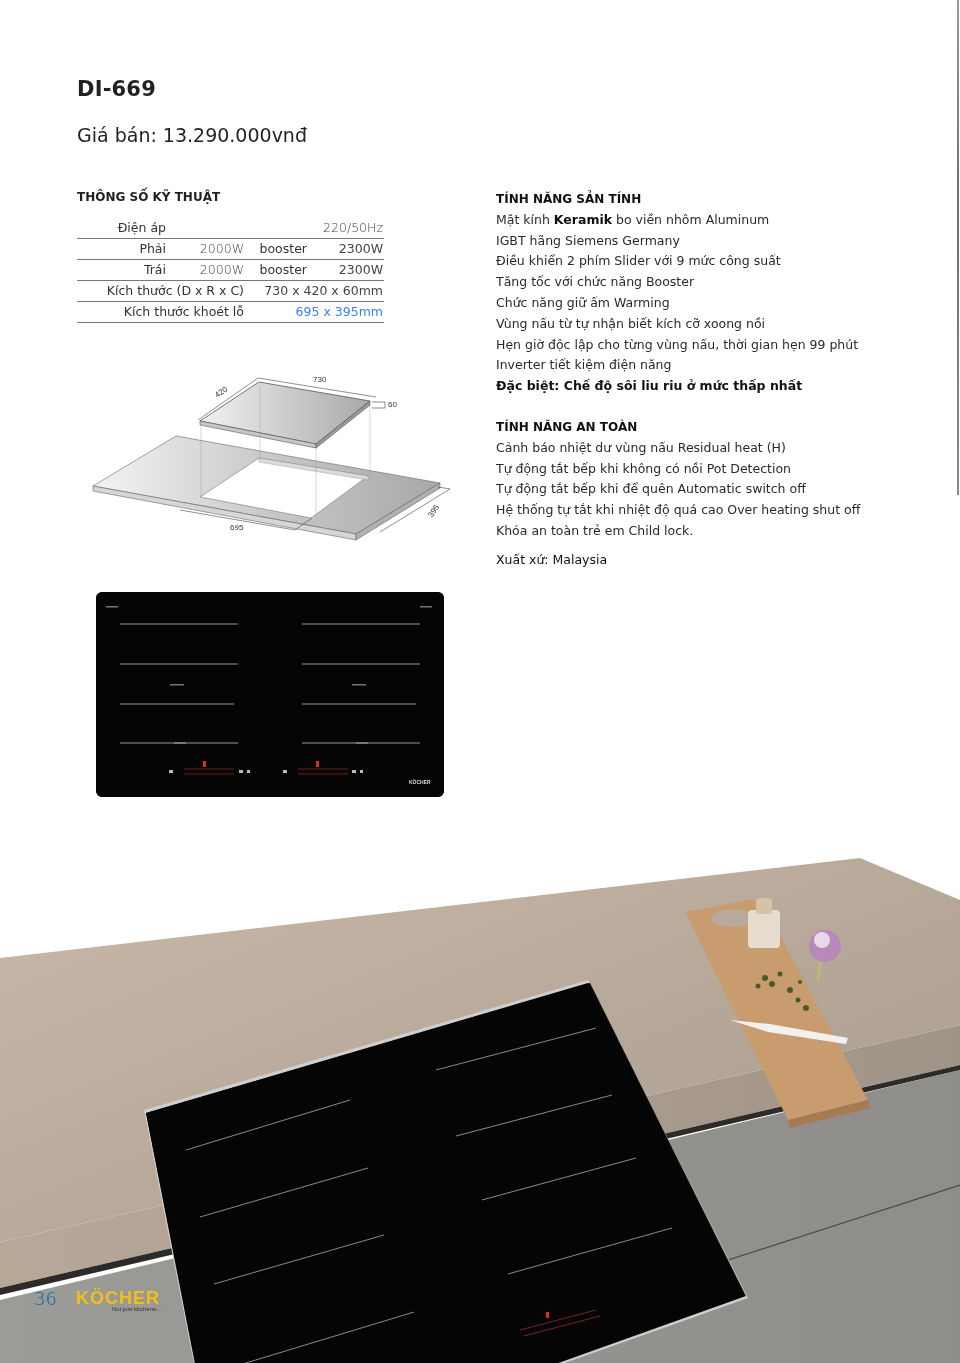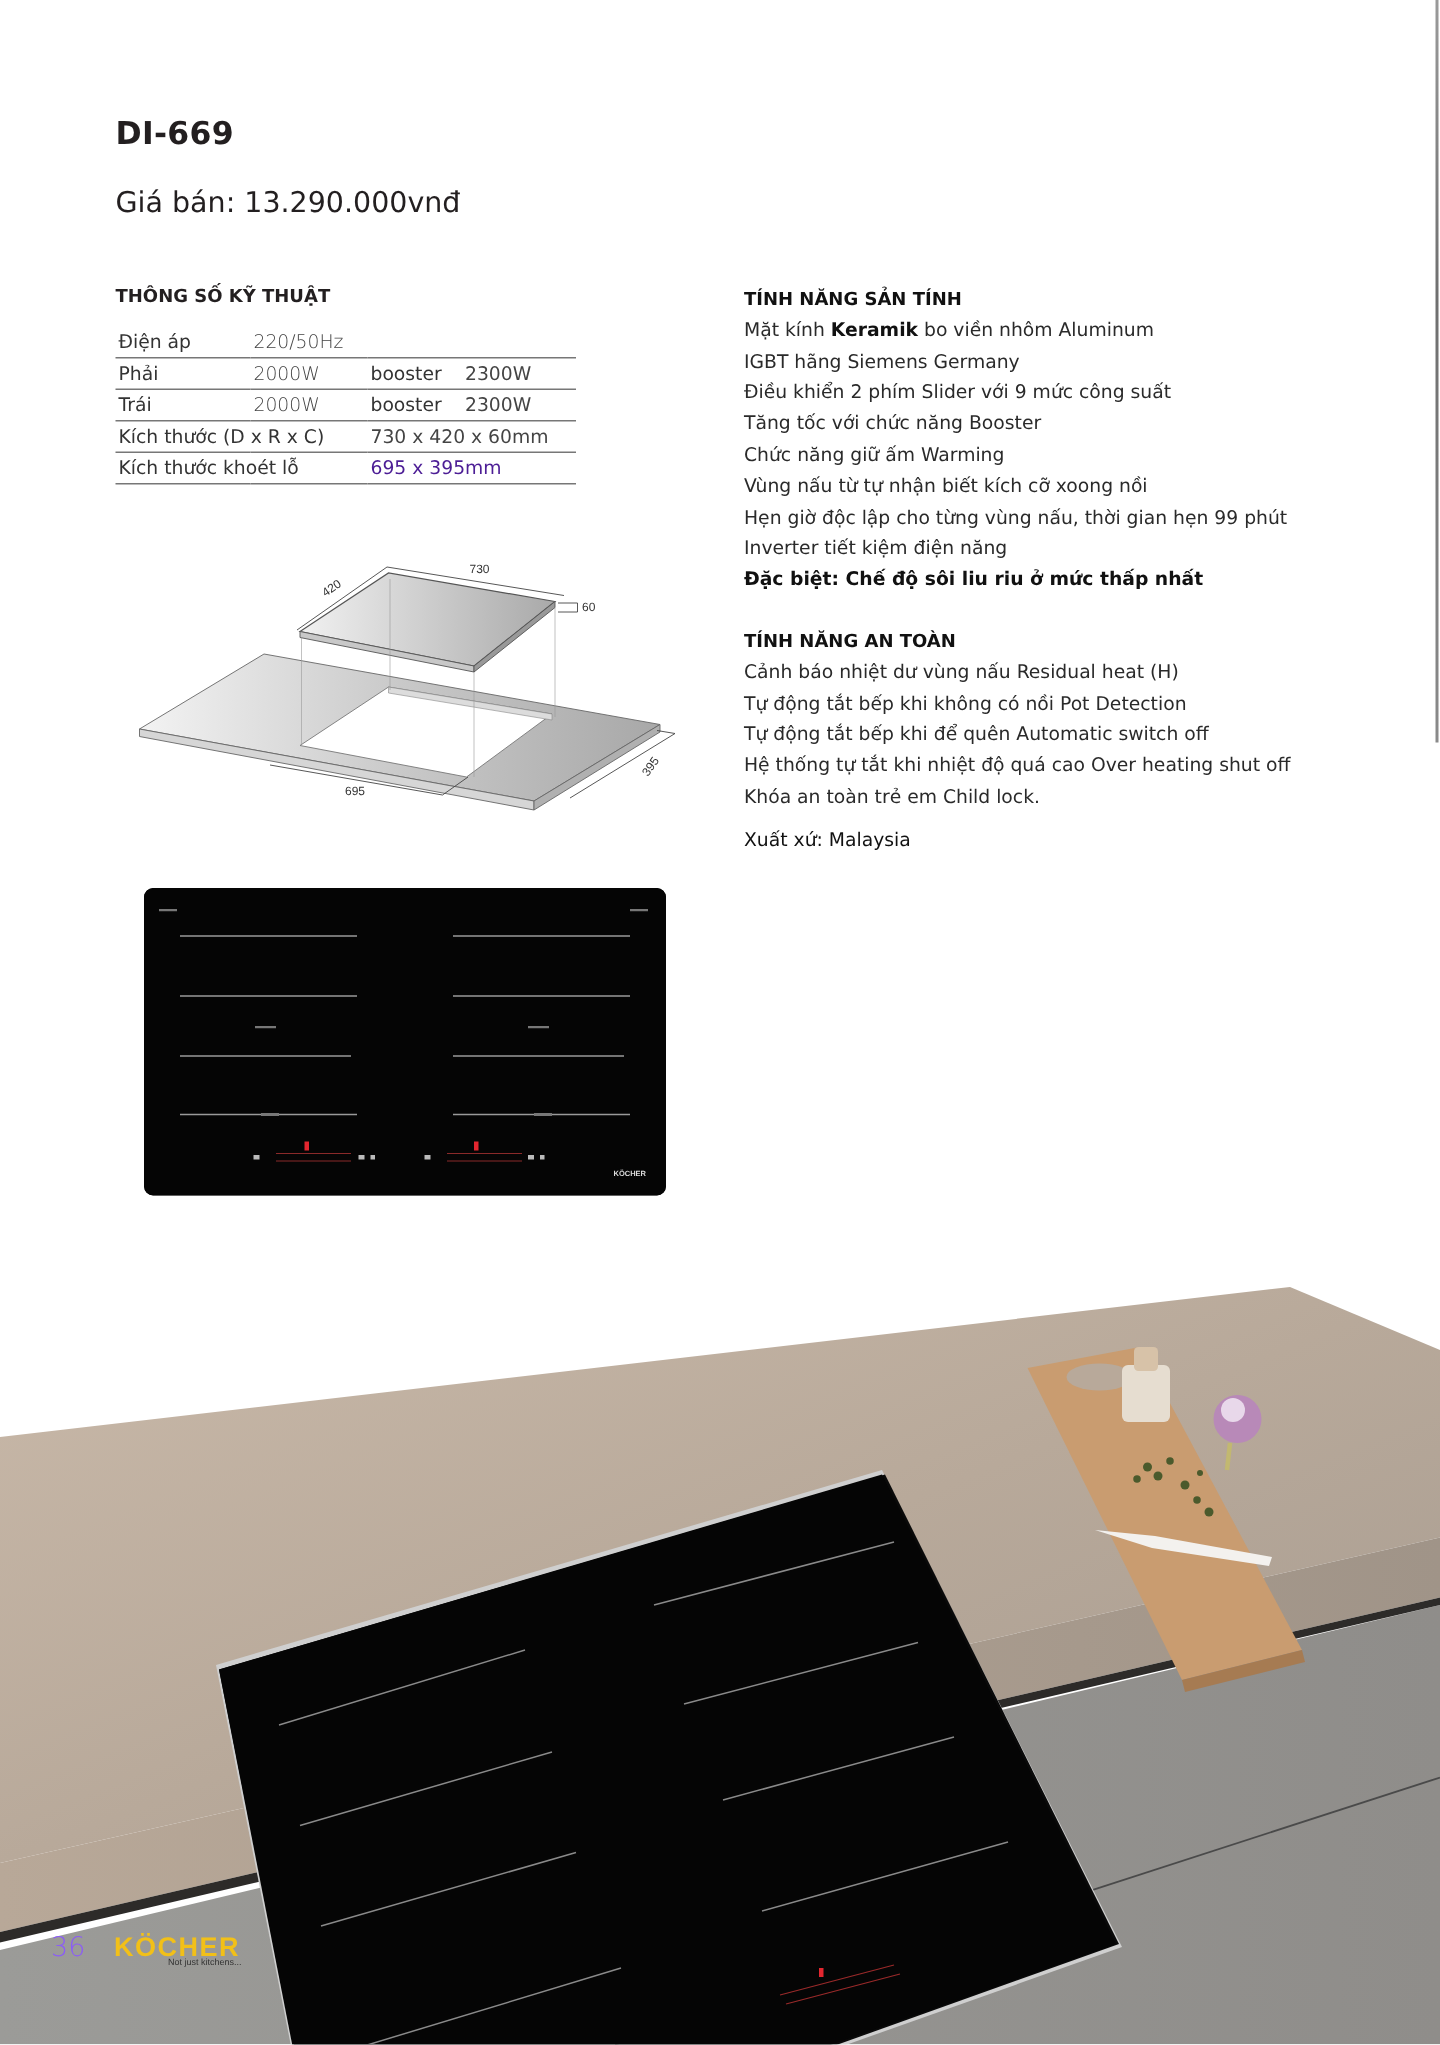--- a/index.html
+++ b/index.html
@@ -7,41 +7,41 @@
   body { position: relative; font-family: "DejaVu Sans", "Liberation Sans", sans-serif; color: #231f20; }
 
   .side-rule { position: absolute; left: 957px; top: 0; width: 2px; height: 495px; background: linear-gradient(#9a9a9a, #6f6f6f 40%, #8a8a8a); }
 
   .model { position: absolute; left: 77px; top: 77px; font-size: 21px; font-weight: bold; letter-spacing: 0.2px; }
   .price { position: absolute; left: 77px; top: 124px; font-size: 19px; font-weight: normal; }
   .price .label { margin-right: 6px; }
 
   .spec-heading { position: absolute; left: 77px; top: 190px; font-size: 12px; font-weight: bold; }
   .spec-table { position: absolute; left: 77px; top: 217px; width: 307px; border-collapse: collapse; font-size: 12.5px; }
-  .spec-table td { padding: 2px 1px 2px 2px; height: 21px; white-space: nowrap; color: #333; vertical-align: middle; }
+  .spec-table td { padding: 2px 1px 2px 2px; height: 21px; white-space: nowrap; color: #333; vertical-align: middle; text-align: right; }
   .spec-table tr { border-bottom: 1px solid #777; }
   .spec-table tr:first-child { border-bottom: 1px solid #777; }
   .spec-table td.k { width: 90px; }
   .spec-table td.v1 { width: 78px; color: #444; font-weight: 300; }
   .spec-table td.b { width: 63px; }
   .spec-table td.v2 { color: #444; }
 
   .diagram { position: absolute; left: 80px; top: 360px; width: 380px; height: 190px; }
 
   .features { position: absolute; left: 496px; top: 189px; width: 420px; font-size: 12.5px; line-height: 20.8px; color: #2a2a2a; }
   .features .h { font-size: 12px; font-weight: bold; color: #111; }
   .features .b { font-weight: bold; color: #111; }
   .features .gap { height: 20px; }
   .features .origin { margin-top: 8px; font-weight: normal; color: #111; }
 
   .hob-top { position: absolute; left: 96px; top: 592px; width: 348px; height: 205px; background: #050505; border-radius: 6px; }
 
   .scene { position: absolute; left: 0; top: 800px; width: 960px; height: 563px; overflow: hidden; }
 
-  .footer-page { position: absolute; left: 34px; top: 1288px; font-size: 18px; color: #8b5cf6; font-family: "DejaVu Sans", sans-serif; font-weight: 300; }
+  .footer-page { position: absolute; left: 34px; top: 1288px; font-size: 18px; color: #0369a1; font-family: "DejaVu Sans", sans-serif; font-weight: 300; }
   .footer-brand { position: absolute; left: 76px; top: 1288px; font-size: 18px; font-weight: bold; color: #f2c018; letter-spacing: 1px; font-family: "Liberation Sans", sans-serif; }
   .footer-tag { position: absolute; left: 112px; top: 1306px; font-size: 6px; color: #333; font-family: "Liberation Sans", sans-serif; }
 </style>
 </head>
 <body>
 
 <div class="side-rule"></div>
 
 <div class="model">DI-669</div>
 <div class="price">
@@ -66,21 +66,21 @@
       <td class="v1">2000W</td>
       <td class="b">booster</td>
       <td class="v2">2300W</td>
     </tr>
     <tr>
       <td class="k" colspan="2">Kích thước (D x R x C)</td>
       <td class="v2" colspan="2" style="color:#444">730 x 420 x 60mm</td>
     </tr>
     <tr>
       <td class="k" colspan="2">Kích thước khoét lỗ</td>
-      <td class="v2" colspan="2" style="color:#4c1d95">695 x 395mm</td>
+      <td class="v2" colspan="2" style="color:#3b82f6">695 x 395mm</td>
     </tr>
   </tbody>
 </table>
 
 <svg class="diagram" viewBox="0 0 380 190" xmlns="http://www.w3.org/2000/svg">
   <defs>
     <linearGradient id="gTop" x1="0" y1="0" x2="1" y2="0">
       <stop offset="0" stop-color="#f1f1f1"></stop>
       <stop offset="1" stop-color="#a9a9a9"></stop>
     </linearGradient>

